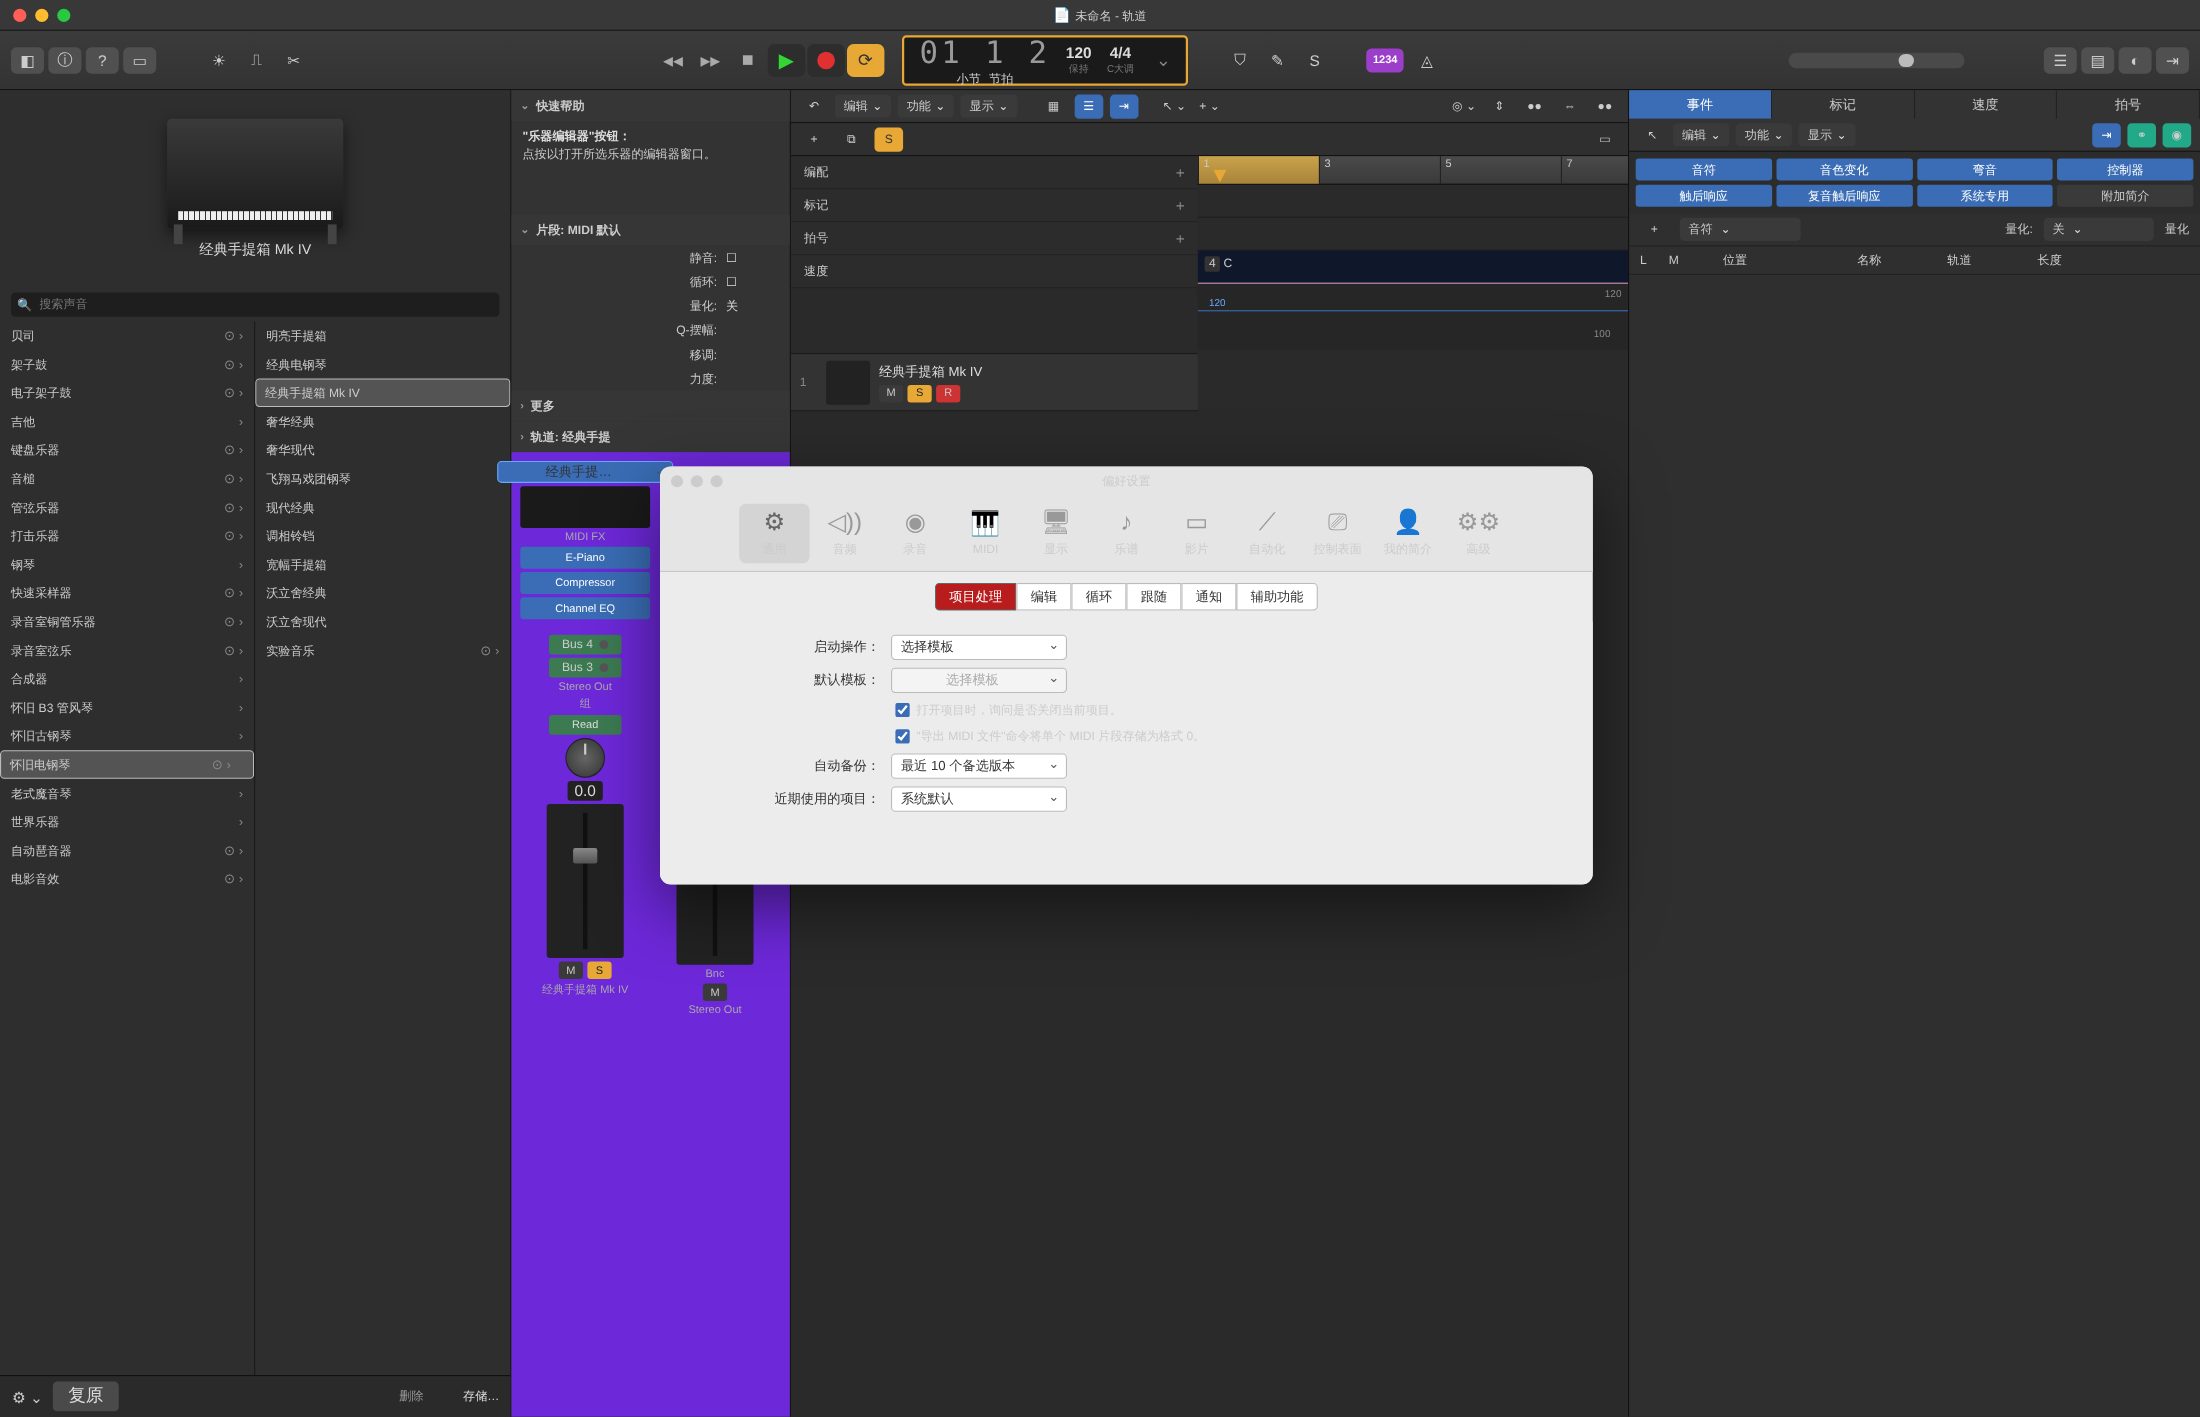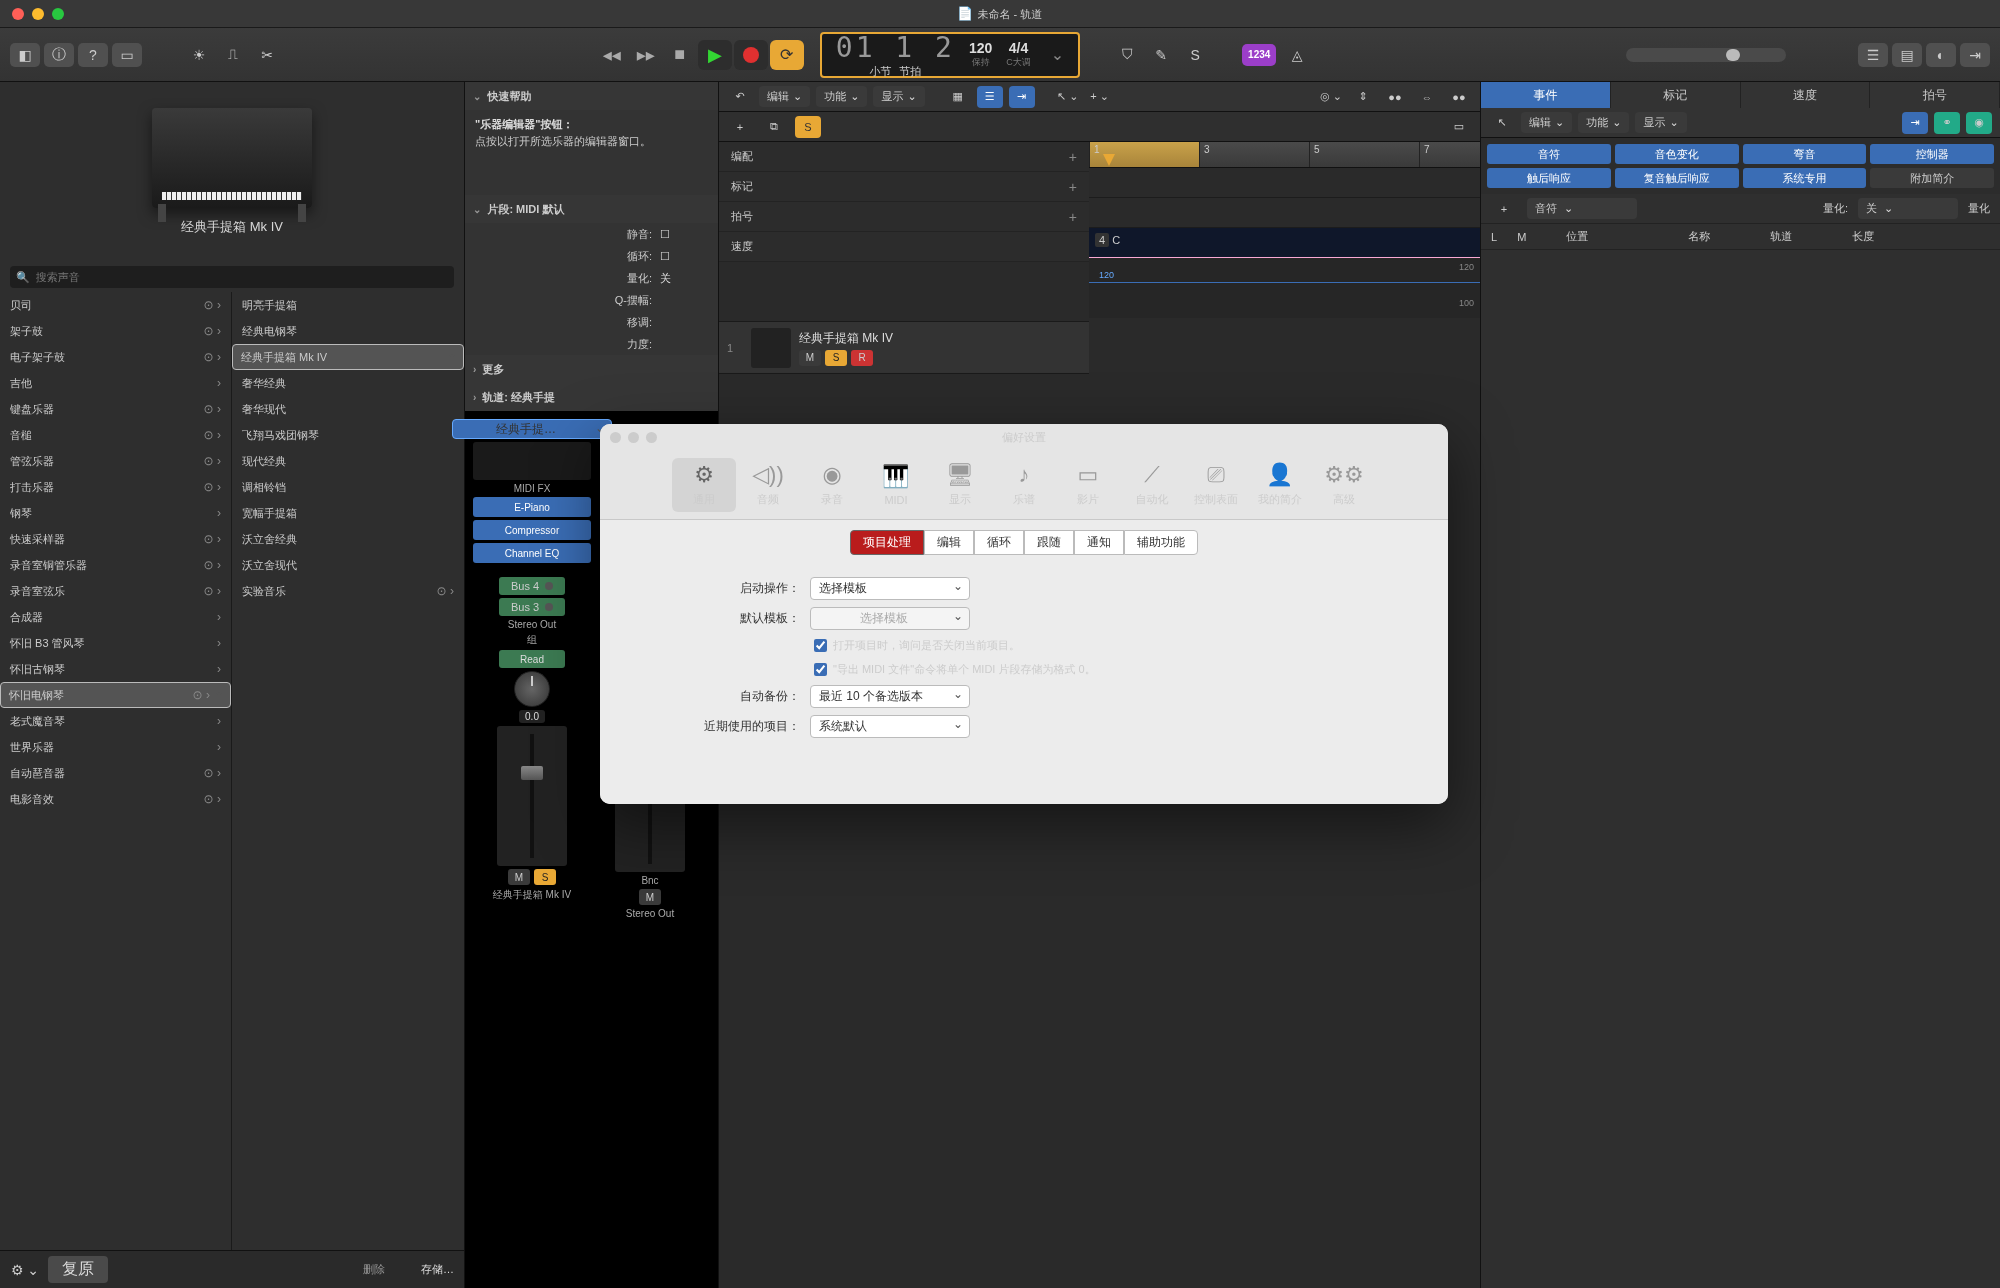--- a/index.html
+++ b/index.html
@@ -55,32 +55,32 @@
 .libbot .btn{padding:3px 14px;background:#4a4a4a;border-radius:4px;color:#ddd;font-size:16px}
 .libbot .spc{flex:1}
 
 .insp{width:254px;background:#333;border-right:1px solid #111;display:flex;flex-direction:column}
 .ih{height:28px;display:flex;align-items:center;padding:0 8px;gap:6px;background:#363636;font-size:12px;color:#ddd;font-weight:600}
 .ih .chev{color:#999;font-size:10px}
 .ibody{padding:6px 10px;font-size:11px;color:#bbb;line-height:1.5}
 .ibody b{color:#ddd}
 .irow{display:flex;justify-content:flex-end;align-items:center;gap:8px;height:22px;padding-right:8px;font-size:11px;color:#aaa}
 .irow .v{width:50px;color:#ddd}
-.channels{flex:1;display:flex;gap:0;padding:8px;background:#000000}
+.channels{flex:1;display:flex;gap:0;padding:8px;background:#6d28d9}
 .ch{width:118px;display:flex;flex-direction:column;align-items:center;gap:3px}
 .slot{width:100%;height:20px;background:#444;border-radius:3px;font-size:10px;display:flex;align-items:center;justify-content:center;color:#ddd}
 .slot.blue{background:#3a6db5;color:#fff}
 .slot.grn{background:#3c7a52;color:#ddd}
 .slot.sm{height:18px;width:66px;font-size:10px}
 .slot.sel{background:#3a6db5;border:1px solid #6af}
 .meter{width:100%;height:38px;background:#1a1a1a;border-radius:3px}
 .lbl{font-size:10px;color:#aaa}
 .knob{width:36px;height:36px;border-radius:50%;background:radial-gradient(#666,#333);border:1px solid #222;position:relative}
 .knob::after{content:"";position:absolute;top:4px;left:50%;width:2px;height:10px;background:#ccc;transform:translateX(-50%)}
-.val{font-size:10px;color:#ddd;background:#222;padding:1px 6px;border-radius:3px}
+.val{font-size:14px;color:#ddd;background:#222;padding:1px 6px;border-radius:3px}
 .fader{width:70px;height:140px;background:#222;position:relative;border-radius:3px}
 .fader .track{position:absolute;left:50%;top:8px;bottom:8px;width:4px;background:#111;transform:translateX(-50%)}
 .fader .handle{position:absolute;left:50%;transform:translateX(-50%);width:22px;height:14px;background:linear-gradient(#888,#555);border-radius:2px;top:40px}
 .msr{display:flex;gap:4px}
 .msb{width:22px;height:16px;border-radius:3px;display:flex;align-items:center;justify-content:center;font-size:10px;color:#ccc;background:#3a3a3a}
 .msb.on{background:#e8a835;color:#222}
 
 .trk{flex:1;display:flex;flex-direction:column;background:#2a2a2a}
 .trkbar{height:30px;background:#333;display:flex;align-items:center;padding:0 8px;gap:6px;border-bottom:1px solid #111}
 .dd{padding:3px 8px;background:#3a3a3a;border-radius:4px;font-size:11px;color:#ddd;display:flex;gap:4px;align-items:center}
@@ -531,21 +531,21 @@
             <div class="tick">5</div>
             <div class="tick">7</div>
           </div>
           <div class="ph-handle"></div>
         </div>
         <div style="height:30px;background:#2a2a2a;border-bottom:1px solid #1c1c1c"></div>
         <div style="height:30px;background:#2a2a2a;border-bottom:1px solid #1c1c1c"></div>
         <div style="height:30px;background:#0f172a;border-bottom:1px solid #f9a8d4;padding:6px;color:#999;font-size:11px"><span style="background:#333;padding:1px 4px;border-radius:2px">4</span> <span>C</span></div>
         <div class="tempo-lane">
           <div class="tnum" style="right:6px;top:4px">120</div>
-          <div class="tnum" style="right:6px;top:40px">100</div>
+          <div class="tnum" style="right:16px;top:40px">100</div>
           <div class="line"></div>
           <div class="tnum" style="left:10px;top:12px;color:#6af">120</div>
         </div>
         <div style="height:52px;background:#2a2a2a"></div>
         <div class="trkregion"></div>
       </div>
     </div>
   </div>
 
   <div class="ev">

